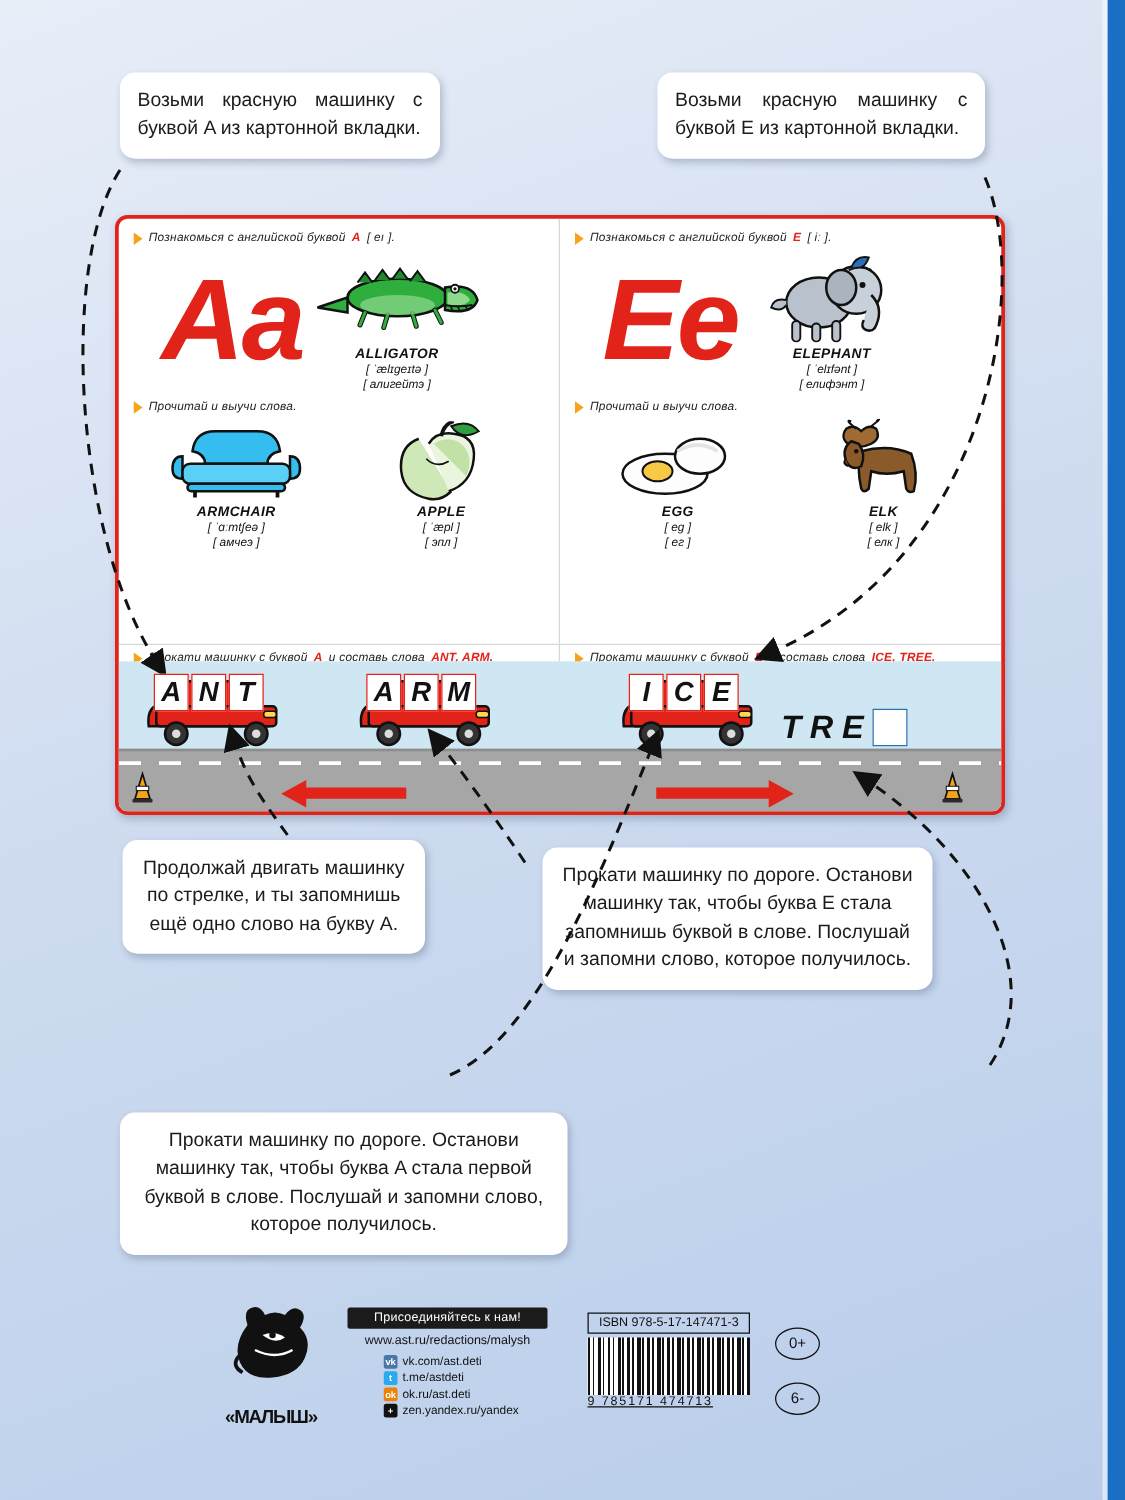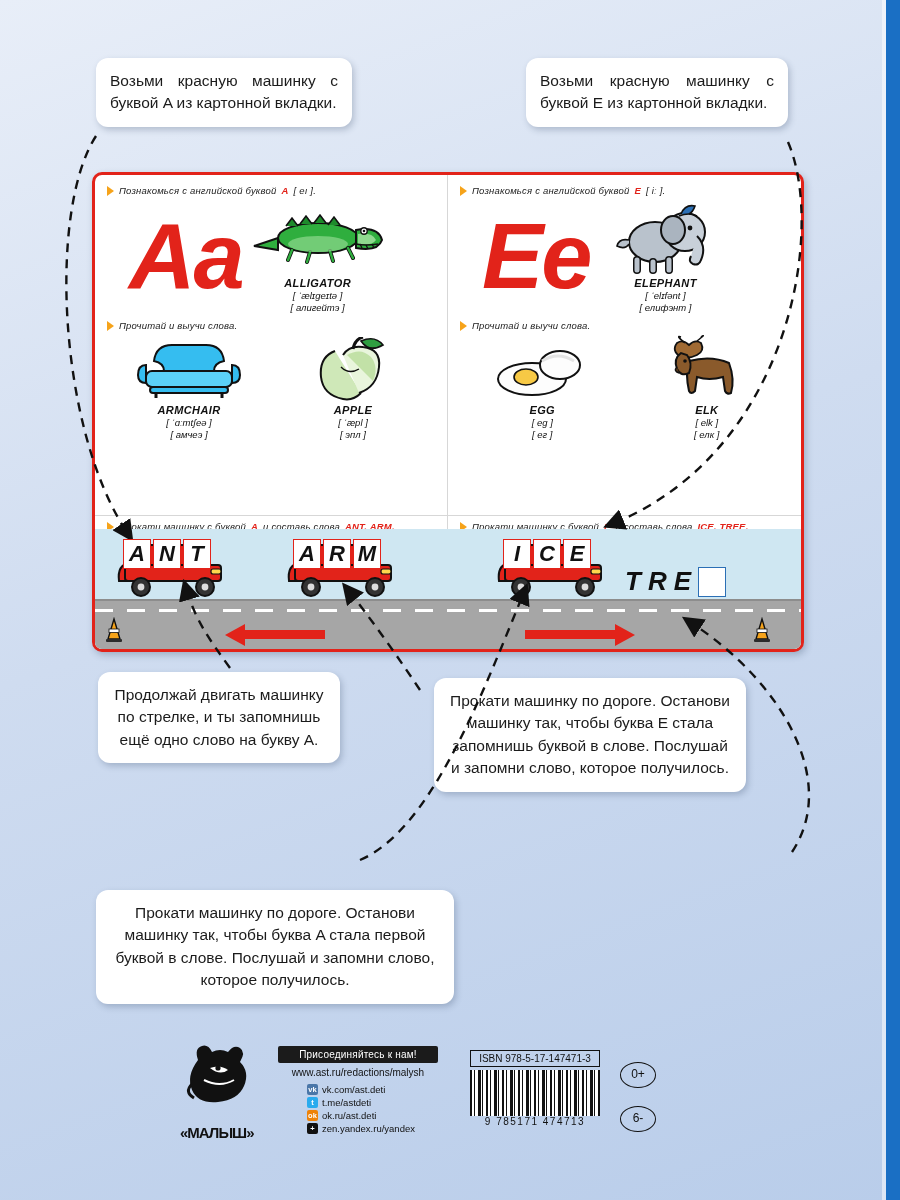--- a/index.html
+++ b/index.html
@@ -263,22 +263,23 @@
   .isbn-text {
     font-size: 10px; border: 1px solid #111; padding: 2px 4px; text-align: center;
     color: #111; white-space: nowrap;
   }
   .barcode { margin-top: 3px; height: 46px; background:
       repeating-linear-gradient(to right,
         #111 0 2px, #fff 2px 4px, #111 4px 5px, #fff 5px 8px,
         #111 8px 11px, #fff 11px 12px, #111 12px 13px, #fff 13px 16px);
   }
   .barcode-num {
-    font-size: 10px; letter-spacing: 1.5px; text-align: center; color: #111;
+    font-size: 10px; letter-spacing: 1.5px; text-align: left; color: #111;
     font-family: "Liberation Sans", sans-serif;
+    text-decoration: underline;
   }
   .age { position: absolute; width: 34px; height: 24px; border: 1.5px solid #111;
     border-radius: 50%; font-size: 12px; text-align: center; line-height: 22px; color: #111; }
 </style>
 </head>
 <body>
 
 <div id="page">
 
   <div class="right-strip"></div>

